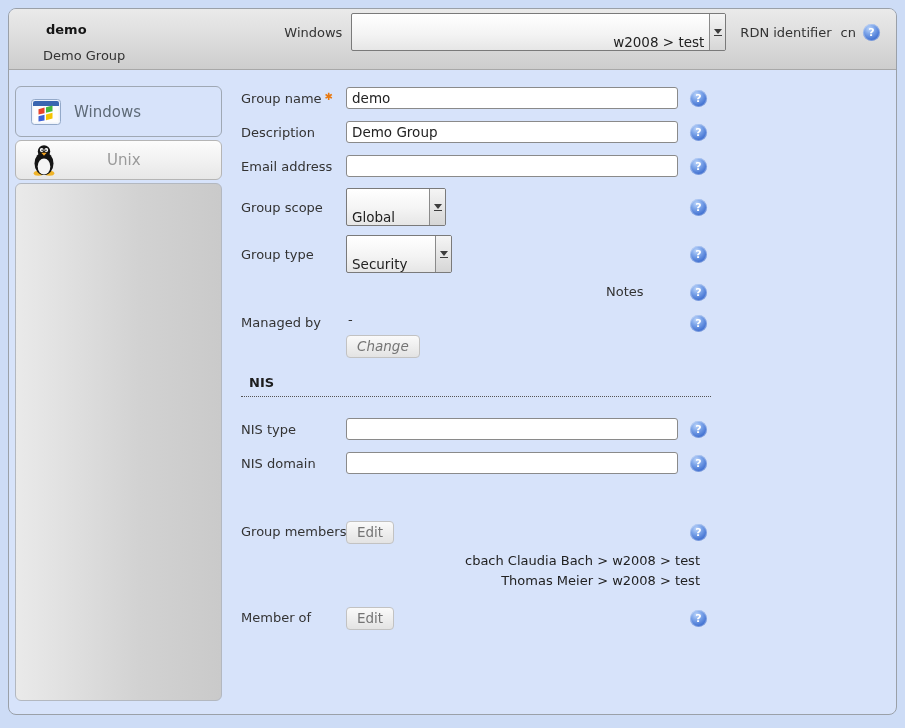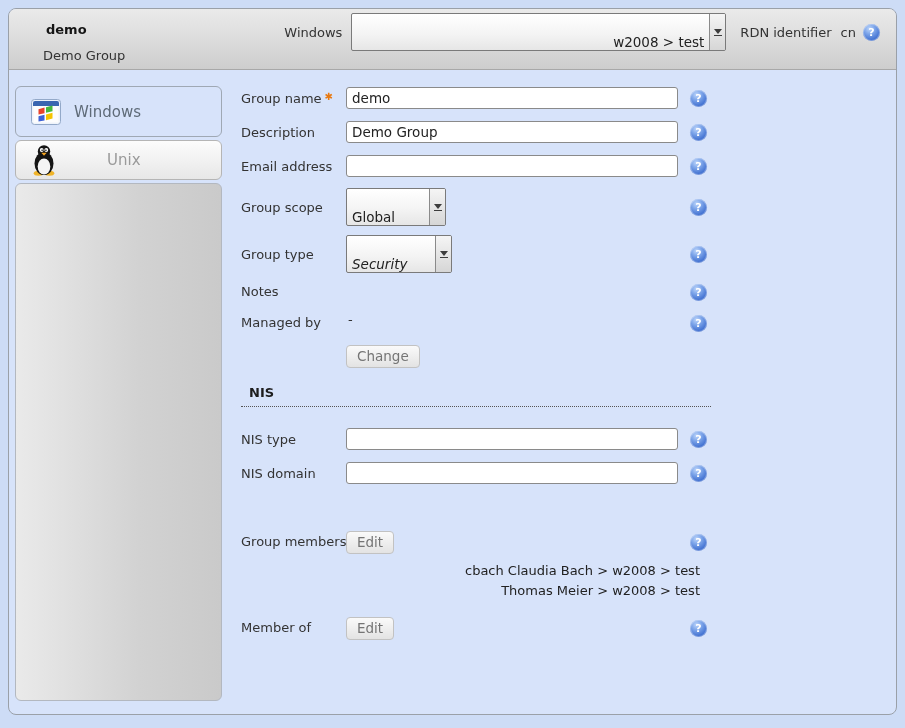--- a/index.html
+++ b/index.html
@@ -69,43 +69,43 @@
   .flabel { width:105px; flex:none; color:#333; white-space:nowrap; }
   .frow.top .flabel { padding-top:3px; }
   .req { color:#e87910; font-size:10px; vertical-align:top; margin-left:3px; }
   input.text {
     width:332px; height:22px; border:1px solid #8a8a8a; border-radius:3px;
     padding:0 5px; font-family:inherit; font-size:13.5px; color:#222; background:#fff;
   }
   .frow .help { position:absolute; right:4px; top:50%; margin-top:-8px; }
   .frow.top .help { top:3px; margin-top:0; }
   .select.small { width:100px; }
-  .select.small2 { width:106px;font-style:italic; }
+  .select.small2 { width:106px; }
   textarea.notes {
     width:310px; height:103px; border:1px solid #8a8a8a; border-top-color:#555;
     border-radius:2px; padding:2px 4px; font-family:inherit; font-size:13.5px; color:#222;
     background:#fff; resize:both;
   }
   .btn {
     height:23px; padding:2px 10px 3px; border:1px solid #c2c2c2; border-radius:4px;
     background:linear-gradient(#fafafa,#e3e3e3); color:#757575;
     font-family:inherit; font-size:13.5px; cursor:pointer; white-space:nowrap;
   }
   .stack { display:flex; flex-direction:column; align-items:flex-start; }
   .managed-value { height:17px; padding-left:2px; color:#333; }
-  .stack .btn { margin-top:16px; }
+  .stack .btn { margin-top:6px;font-style:italic; }
   .row-managed { margin-bottom:0; }
   .section-title {
     font-weight:bold; color:#1d1d1d; padding:0 0 6px 8px;
     border-bottom:1px dotted #555; margin:17px 0 21px 0;
   }
   .row-email { margin-bottom:11px; }
   .row-scope { margin-bottom:9px; }
   .row-type { margin-bottom:8px; }
-  .row-notes { margin-bottom:9px; }
+  .row-notes { margin-bottom:9px;justify-content:flex-end; }
   .row-nisdomain { margin-bottom:0; }
   .row-members { margin-top:47px; margin-bottom:0; }
   .row-members .btn + .btn { margin-left:19px; }
   .members { width:459px; margin-top:7px; text-align:right; }
   .member-item { line-height:20px; color:#222; }
   .row-memberof { margin-top:16px; margin-bottom:0; }
   .icon { flex:none; display:inline-flex; }
 </style>
 </head>
 <body>

